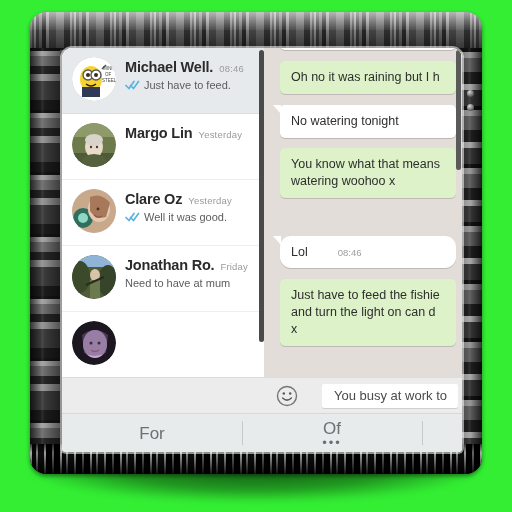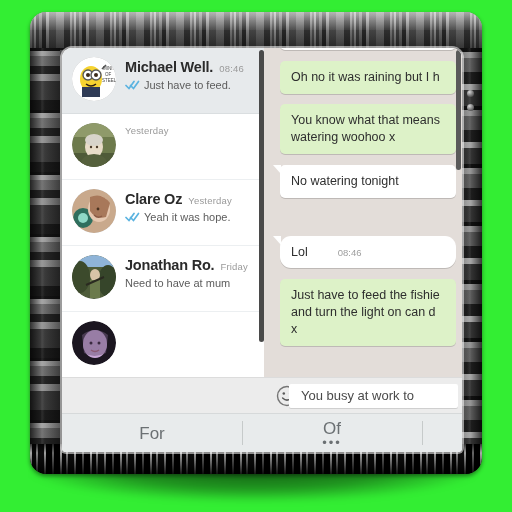--- a/index.html
+++ b/index.html
@@ -330,21 +330,21 @@
     position: relative;
   }
   .emoji-btn {
     position: absolute;
     left: 214px;
     width: 22px; height: 22px;
     line-height: 0;
   }
   .composer-input {
     position: absolute;
-    left: 227px;
+    left: 260px;
     right: 4px;
     height: 24px;
     background: #ffffff;
     border-radius: 2px;
     display: flex;
     align-items: center;
     padding-left: 12px;
     box-sizing: border-box;
     font-size: 13px;
     color: #4a4a4a;
@@ -476,20 +476,21 @@
                     <ellipse cx="22" cy="24" rx="9" ry="11" fill="#e8dcc8"></ellipse>
                     <ellipse cx="22" cy="17" rx="9" ry="6" fill="#d8d4cb"></ellipse>
                     <circle cx="19" cy="24" r="1.2" fill="#4a3a2a"></circle>
                     <circle cx="25" cy="24" r="1.2" fill="#4a3a2a"></circle>
                     <ellipse cx="22" cy="40" rx="13" ry="9" fill="#55603c"></ellipse>
                   </g>
                 </svg>
               </div>
               <div class="conv-text">
                 <div class="conv-row1">
+                  <span class="conv-name">Margo Lin</span>
                   <span class="conv-time">Yesterday</span>
                 </div>
               </div>
             </div>
 
             <div class="conv-item">
               <div class="avatar">
                 <svg viewBox="0 0 44 44">
                   <defs>
                       <clipPath id="c2">
@@ -512,21 +513,21 @@
                   <span class="conv-name">Clare Oz</span>
                   <span class="conv-time">Yesterday</span>
                 </div>
                 <div class="conv-row2">
                   <span class="ticks">
                     <svg width="15" height="10" viewBox="0 0 15 10">
                       <path d="M1 5.5 L4 8.5 L9 1.5" stroke="#5bb3e0" stroke-width="1.7" fill="none" stroke-linecap="round"></path>
                       <path d="M5.5 5.5 L8.5 8.5 L13.5 1.5" stroke="#5bb3e0" stroke-width="1.7" fill="none" stroke-linecap="round"></path>
                     </svg>
                   </span>
-                  <span class="conv-preview">Yeah it was hope.</span>
+                  <span class="conv-preview">Well it was good.</span>
                 </div>
               </div>
             </div>
 
             <div class="conv-item">
               <div class="avatar">
                 <svg viewBox="0 0 44 44">
                   <defs>
                       <clipPath id="c3">
                         <circle cx="22" cy="22" r="22"></circle>
@@ -578,23 +579,23 @@
               <div class="thumb"></div>
             </div>
           </div>
 
           <div class="chat">
 
             <div class="bubble in cut-top"></div>
 
             <div class="bubble out">Oh no it was raining but I h</div>
 
+            <div class="bubble in" style="margin-top:6px;">No watering tonight</div>
+
             <div class="bubble out wrap" style="margin-top:-1px;">You know what that means<br>watering woohoo x</div>
-
-            <div class="bubble in" style="margin-top:6px;">No watering tonight</div>
 
             <div class="bubble in" style="margin-top:38px;border-radius:11px;">
               <span>Lol</span><span class="meta">08:46</span>
             </div>
 
             <div class="bubble out wrap" style="margin-top:10px;">Just have to feed the fishie<br>and turn the light on can d<br>x</div>
 
             <div class="chat-scrollbar">
               <div class="thumb"></div>
             </div>

